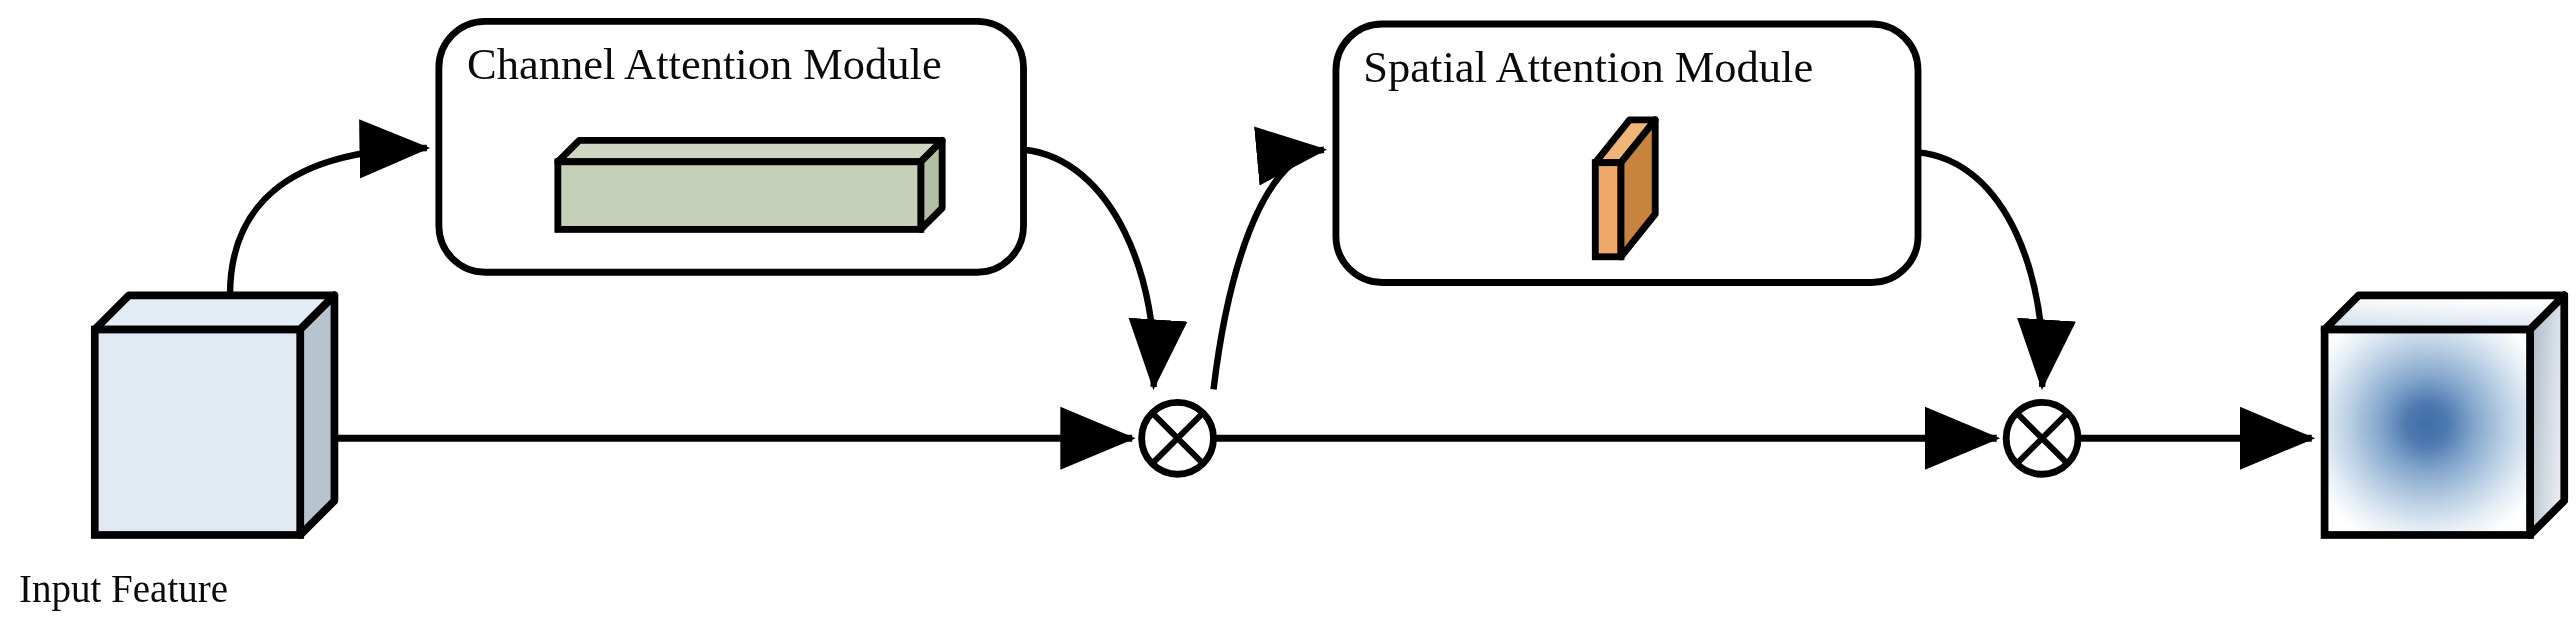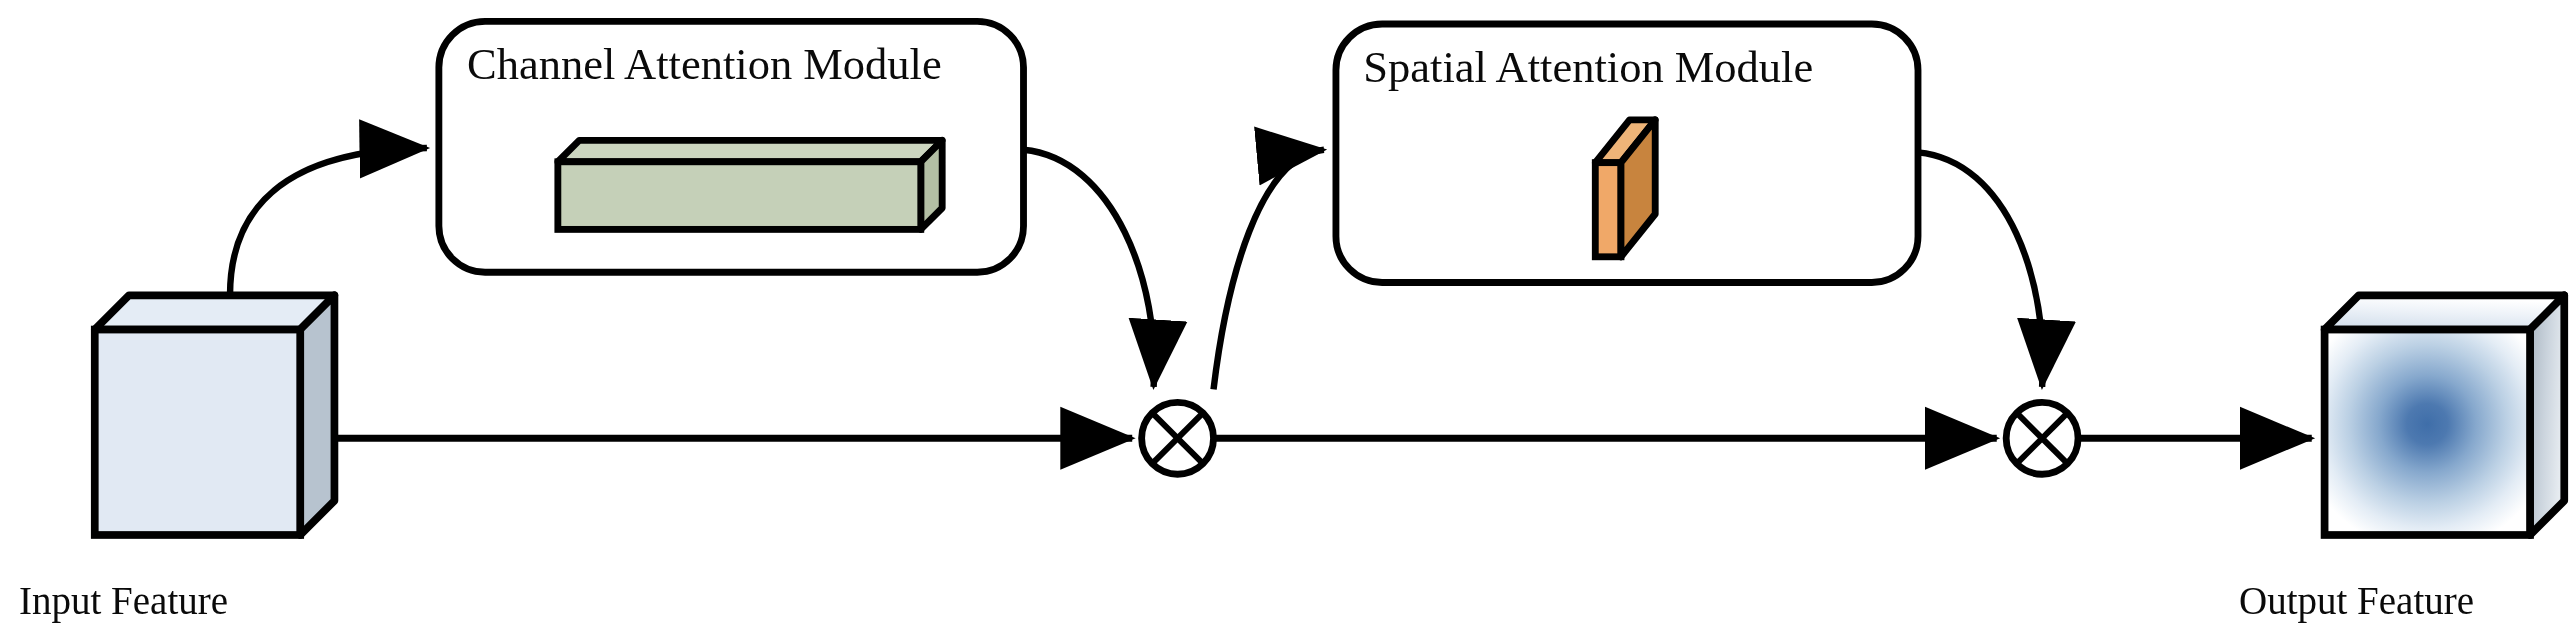--- a/index.html
+++ b/index.html
@@ -1,21 +1,21 @@
 <!DOCTYPE html>
 <html style="font-size:13.7px"><head>
 <meta charset="utf-8">
 <style>
   html,body{margin:0;padding:0;background:#ffffff;}
   body{width:2576px;height:630px;overflow:hidden;
        font-family:"Liberation Serif","DejaVu Serif",serif;}
   #stage{position:relative;width:2576px;height:526px;background:#fff;}
   svg.layer{position:absolute;left:0;top:0;width:2576px;height:630px;}
   .lbl{position:absolute;font-family:"Liberation Serif","DejaVu Serif",serif;
-       color:#0a0a0a;white-space:nowrap;font-size:39px;line-height:1;margin-top:12px;}
+       color:#0a0a0a;white-space:nowrap;font-size:39px;line-height:1;}
   .modtitle{font-family:"Liberation Serif","DejaVu Serif",serif;
             font-size:52px;fill:#0a0a0a;}
 </style>
 </head>
 <body>
 
 <div id="stage">
 
   <svg class="layer" viewBox="0 0 3008 736">
     <defs>
@@ -98,16 +98,15 @@
 
     <g>
       <circle cx="2385" cy="512" r="42" fill="#fff" stroke="#000" stroke-width="8"></circle>
       <line x1="2355.3" y1="482.3" x2="2414.7" y2="541.7" stroke="#000" stroke-width="7"></line>
       <line x1="2414.7" y1="482.3" x2="2355.3" y2="541.7" stroke="#000" stroke-width="7"></line>
     </g>
   </svg>
 
   <div class="lbl" style="left:19px; top:569px;">Input Feature</div>
 
-  <div class="lbl" style="left:2239px; top:569px;">Output Feature</div>
 
 </div>
 
 
 </body></html>

